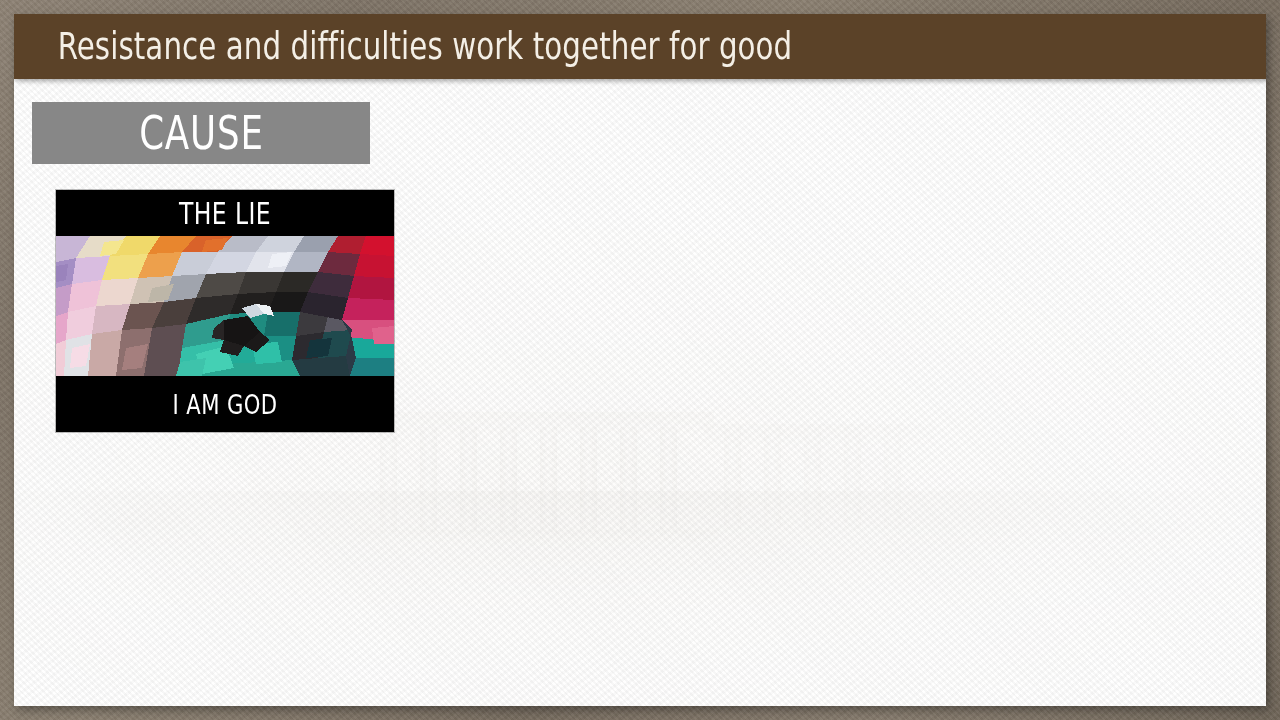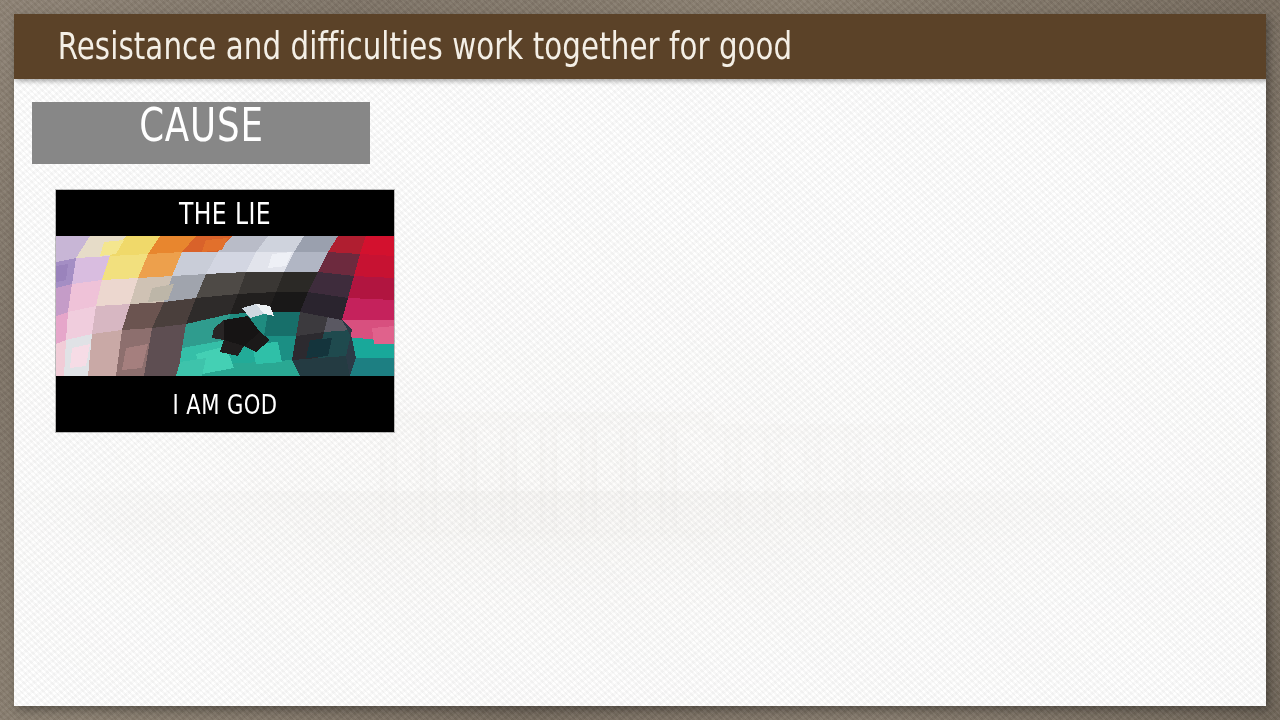--- a/index.html
+++ b/index.html
@@ -122,20 +122,21 @@
 
   
   #cause-block {
     position: absolute;
     left: 18px;
     top: 88px;
     width: 338px;
     height: 62px;
     background: #878787;
     display: flex;
+    align-items: center;
     justify-content: center;
     z-index: 30;
   }
   #cause-label {
     color: #ffffff;
     font-size: 46px;
     font-family: "Liberation Sans Narrow", "DejaVu Sans Condensed", "Liberation Sans", sans-serif;
     transform: scaleX(0.86);
     letter-spacing: 1px;
     line-height: 1;

